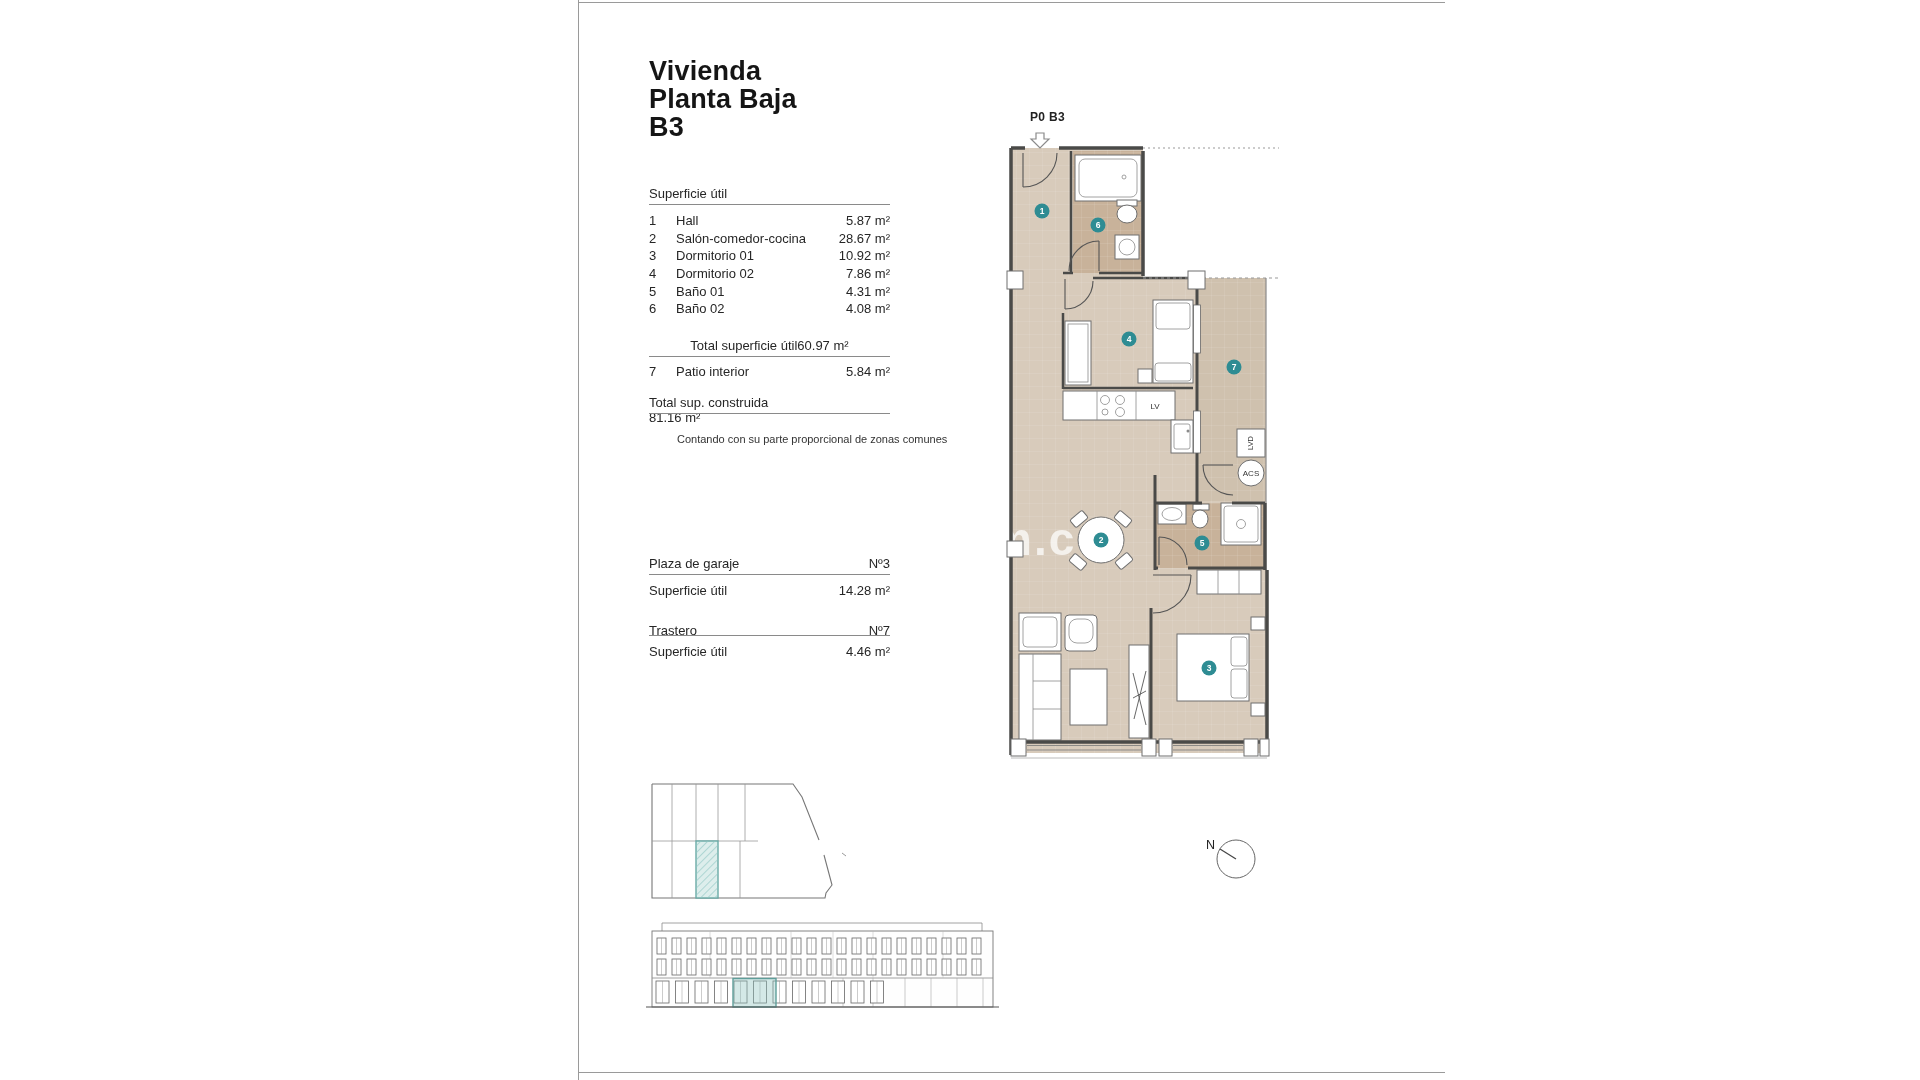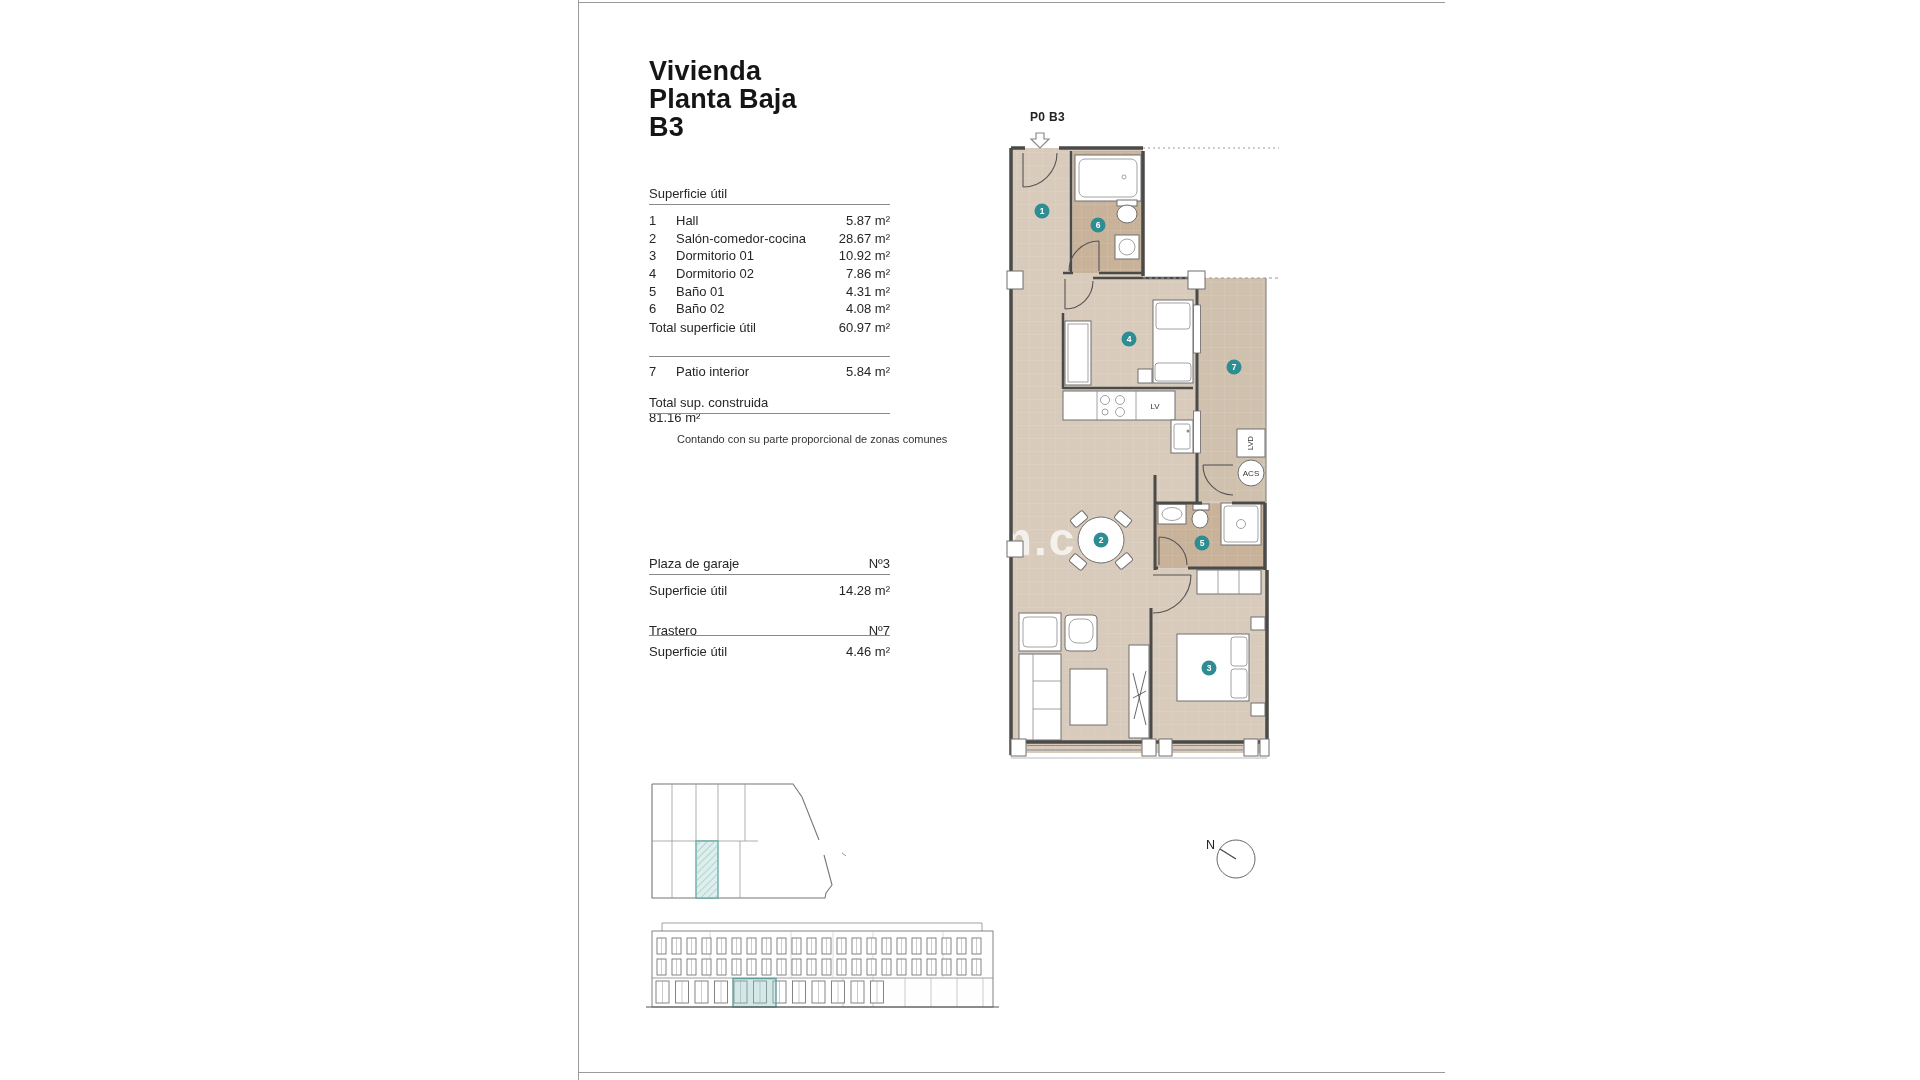--- a/index.html
+++ b/index.html
@@ -77,21 +77,21 @@
       <span class="lbl">Baño 01</span>
       <span class="val">4.31 m²</span>
     </div>
     <div class="trow">
       <span class="num">6</span>
       <span class="lbl">Baño 02</span>
       <span class="val">4.08 m²</span>
     </div>
   </div>
 
-  <div class="single" style="top:320px;">
+  <div class="single" style="top:338px;justify-content:center;">
     <span>Total superficie útil</span>
     <span>60.97 m²</span>
   </div>
   <div class="rule" style="top:356px;"></div>
 
   <div class="tbl" style="top:363px;">
     <div class="trow">
       <span class="num">7</span>
       <span class="lbl">Patio interior</span>
       <span class="val">5.84 m²</span>

